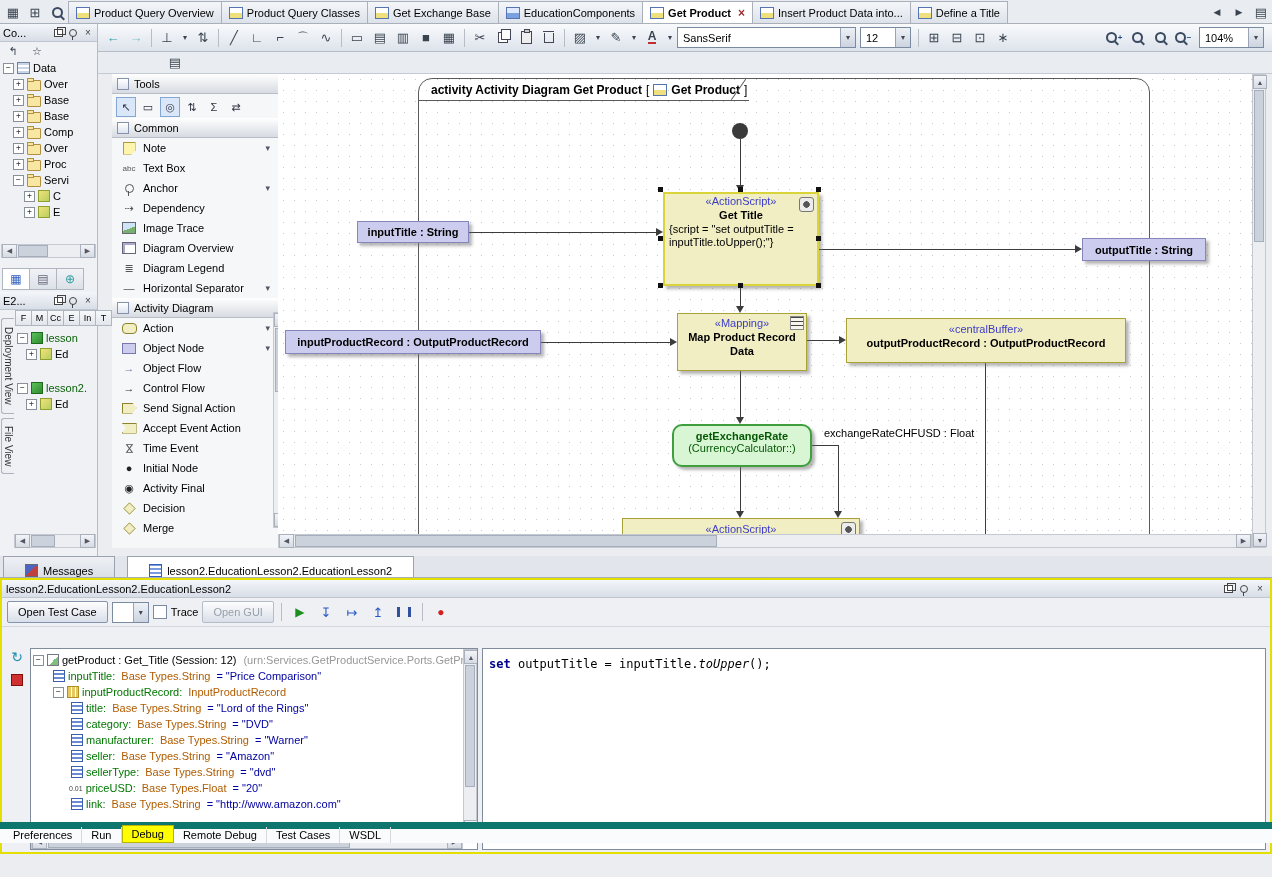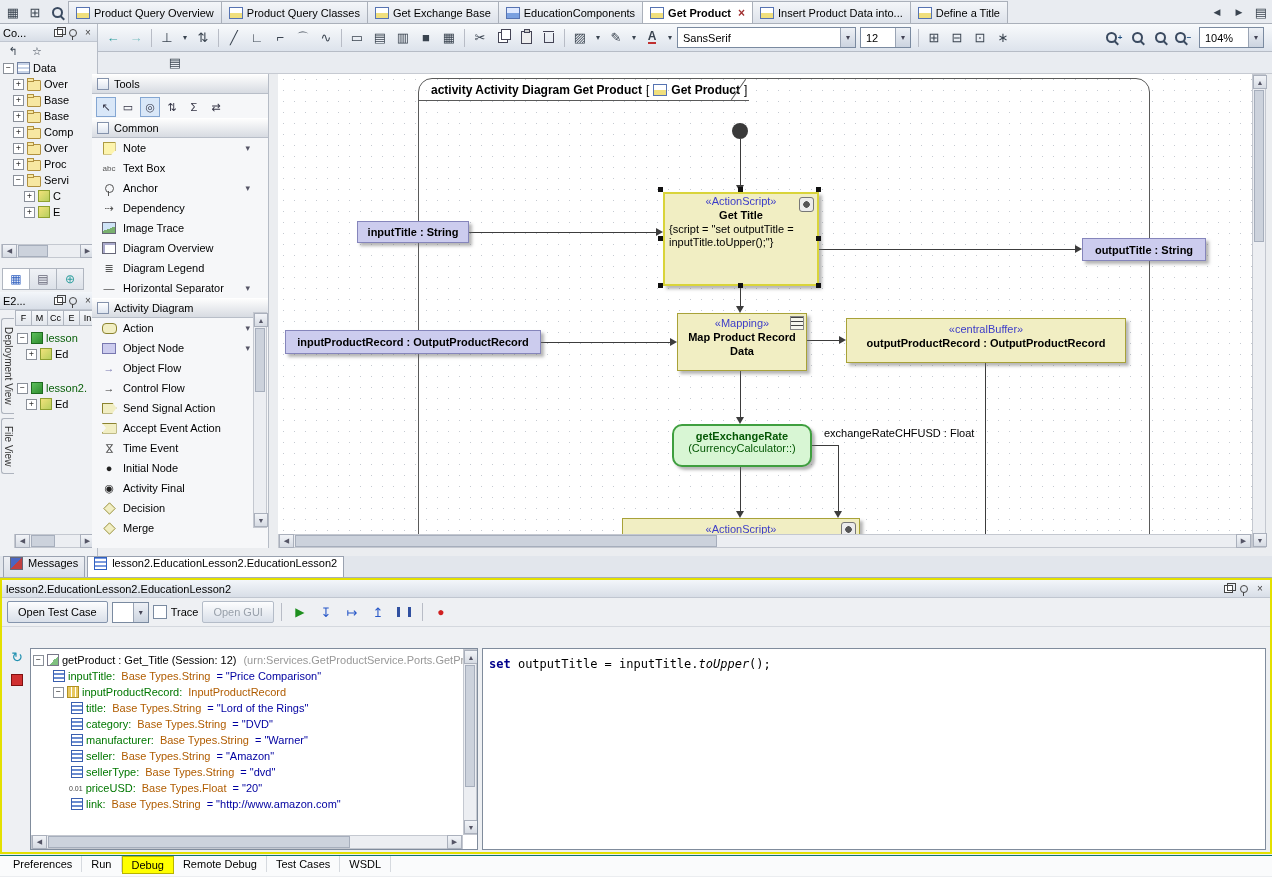--- a/index.html
+++ b/index.html
@@ -64,21 +64,21 @@
         font-size:7px;color:#556;display:flex;align-items:center;justify-content:center;flex:none}
   .sthumb{height:10px;background:#ccd2dc;border:1px solid #a6aebc;margin:0 1px}
   .mtab{width:26px;height:20px;border:1px solid #b0b6c0;background:linear-gradient(#f0f2f6,#dce1e8);
         display:flex;align-items:center;justify-content:center;font-size:12px;flex:none;margin-right:-1px}
   .mtab.active{background:#fff}
   .vtab{writing-mode:vertical-rl;font-size:10px;color:#333;background:#eef0f3;border:1px solid #aeb4be;border-right:none;
         border-radius:3px 0 0 3px;display:flex;align-items:center;justify-content:center;width:13px;box-sizing:border-box}
   .ptab{height:14px;min-width:13px;border:1px solid #b0b6c0;margin-right:-1px;display:flex;align-items:center;
         justify-content:center;font-size:9px;background:linear-gradient(#f6f8fa,#e2e6ec);padding:0 1px}
   
-  #palette{left:92px;top:74px;width:177px;height:474px;background:#f6f7f9;border-right:1px solid #b6bcc6;
+  #palette{left:112px;top:74px;width:177px;height:474px;background:#f6f7f9;border-right:1px solid #b6bcc6;
            overflow:hidden;box-sizing:border-box}
   .phdr{height:18px;background:linear-gradient(#fdfdfd,#d7dbe2);border-top:1px solid #fff;border-bottom:1px solid #b8bec8;
         display:flex;align-items:center;padding:0 5px;gap:5px}
   .phdr-ic{width:10px;height:10px;border:1px solid #8492ab;background:linear-gradient(#fff,#dde4ef);flex:none}
   .tools-row{display:flex;gap:2px;padding:3px 4px;height:18px}
   .tbtn{width:18px;height:18px;border:1px solid transparent;display:flex;align-items:center;justify-content:center;
         font-size:11px;color:#334;flex:none}
   .tbtn.pressed{background:#d9e7f8;border:1px solid #84a6d2}
   .prow{height:20px;display:flex;align-items:center;padding:0 18px 0 9px;gap:6px;white-space:nowrap}
   .prow .dd{margin-left:auto;color:#556;font-size:9px}
@@ -122,22 +122,22 @@
   .ev{position:absolute;width:1px;background:#3c3c3c}
   .ar{position:absolute;width:0;height:0}
   .ar.r{border-top:4px solid transparent;border-bottom:4px solid transparent;border-left:7px solid #3c3c3c}
   .ar.d{border-left:4px solid transparent;border-right:4px solid transparent;border-top:7px solid #3c3c3c}
   .hd{position:absolute;width:5px;height:5px;background:#101010}
   .elabel{position:absolute;white-space:nowrap}
   .initial{position:absolute;width:16px;height:16px;border-radius:50%;background:#3a3a3a}
   
   #msgrow{left:0;top:556px;width:1272px;height:22px;background:#e2e6ec;border-bottom:1px solid #a8aeb8;
           display:flex;align-items:flex-end;padding-left:3px;box-sizing:border-box}
-  .btab{height:20px;display:flex;align-items:flex-start;gap:5px;padding:0 6px;border:1px solid #9aa2b0;border-bottom:none;
-        background:linear-gradient(#eef0f4,#dbe0e8);white-space:nowrap;margin-right:2px}
+  .btab{height:20px;display:flex;align-items:flex-end;gap:5px;padding:0 21px;border:1px solid #9aa2b0;border-bottom:none;
+        background:linear-gradient(#eef0f4,#dbe0e8);white-space:nowrap;margin-right:12px}
   .btab.active{background:#fff}
   .msg-ic{width:11px;height:11px;background:linear-gradient(135deg,#4a66c2 50%,#c04040 50%);border:1px solid #667}
   .tbl-ic{width:11px;height:11px;border:1px solid #3060c0;background:
           repeating-linear-gradient(0deg,#fff 0 2px,#7a9ade 2px 4px)}
   
   #dbg{left:0;top:578px;width:1272px;height:276px;background:#eef0f3;border:2px solid #e3e000;box-sizing:border-box}
   .dtitle{height:17px;background:linear-gradient(#f3f6fa,#d8dee7);border-bottom:1px solid #c0c6d0;
           display:flex;align-items:center;padding:0 4px;gap:4px}
   .dtools{height:28px;display:flex;align-items:center;padding:0 5px;gap:4px;border-bottom:1px solid #d4d8de}
   .pbtn{height:20px;display:inline-flex;align-items:center;padding:0 10px;border:1px solid #8494ac;border-radius:2px;
@@ -159,22 +159,22 @@
   .wic.rec{border:1px solid #b09020;background:repeating-linear-gradient(90deg,#e8c860 0 3px,#fff 3px 4px)}
   .wic.f{width:auto;height:auto;border:none;font-size:7px;color:#444;letter-spacing:0}
   .wname{color:#007700}
   .wtype{color:#b05c00;margin-left:3px}
   .wval{color:#0000a0;margin-left:3px}
   .wgray{color:#989898;margin-left:4px}
   .code{font-family:"DejaVu Sans Mono",monospace;font-size:12px;padding:8px 6px;white-space:pre}
   .kw{font-weight:bold;color:#00008b}
   .fn{font-style:italic}
   
-  #status{left:0;top:855px;width:1272px;height:21px;background:#fafbfc;border-top:1px solid #0f766e;
-          display:flex;align-items:flex-start;padding-left:4px;box-sizing:border-box}
+  #status{left:0;top:822px;width:1272px;height:21px;background:#fafbfc;border-top:7px solid #0f766e;
+          display:flex;align-items:flex-end;padding-left:4px;box-sizing:border-box}
   .sitem{padding:2px 9px;border-right:1px solid #d6dadf;white-space:nowrap}
   .sitem.active{background:#ffff00;border:1px solid #b8b400;padding:2px 9px}
 </style>
 </head>
 <body>
 
 <div id="app">
 
   <div id="tabbar" class="ab">
     <span class="ibtn">▦</span>

